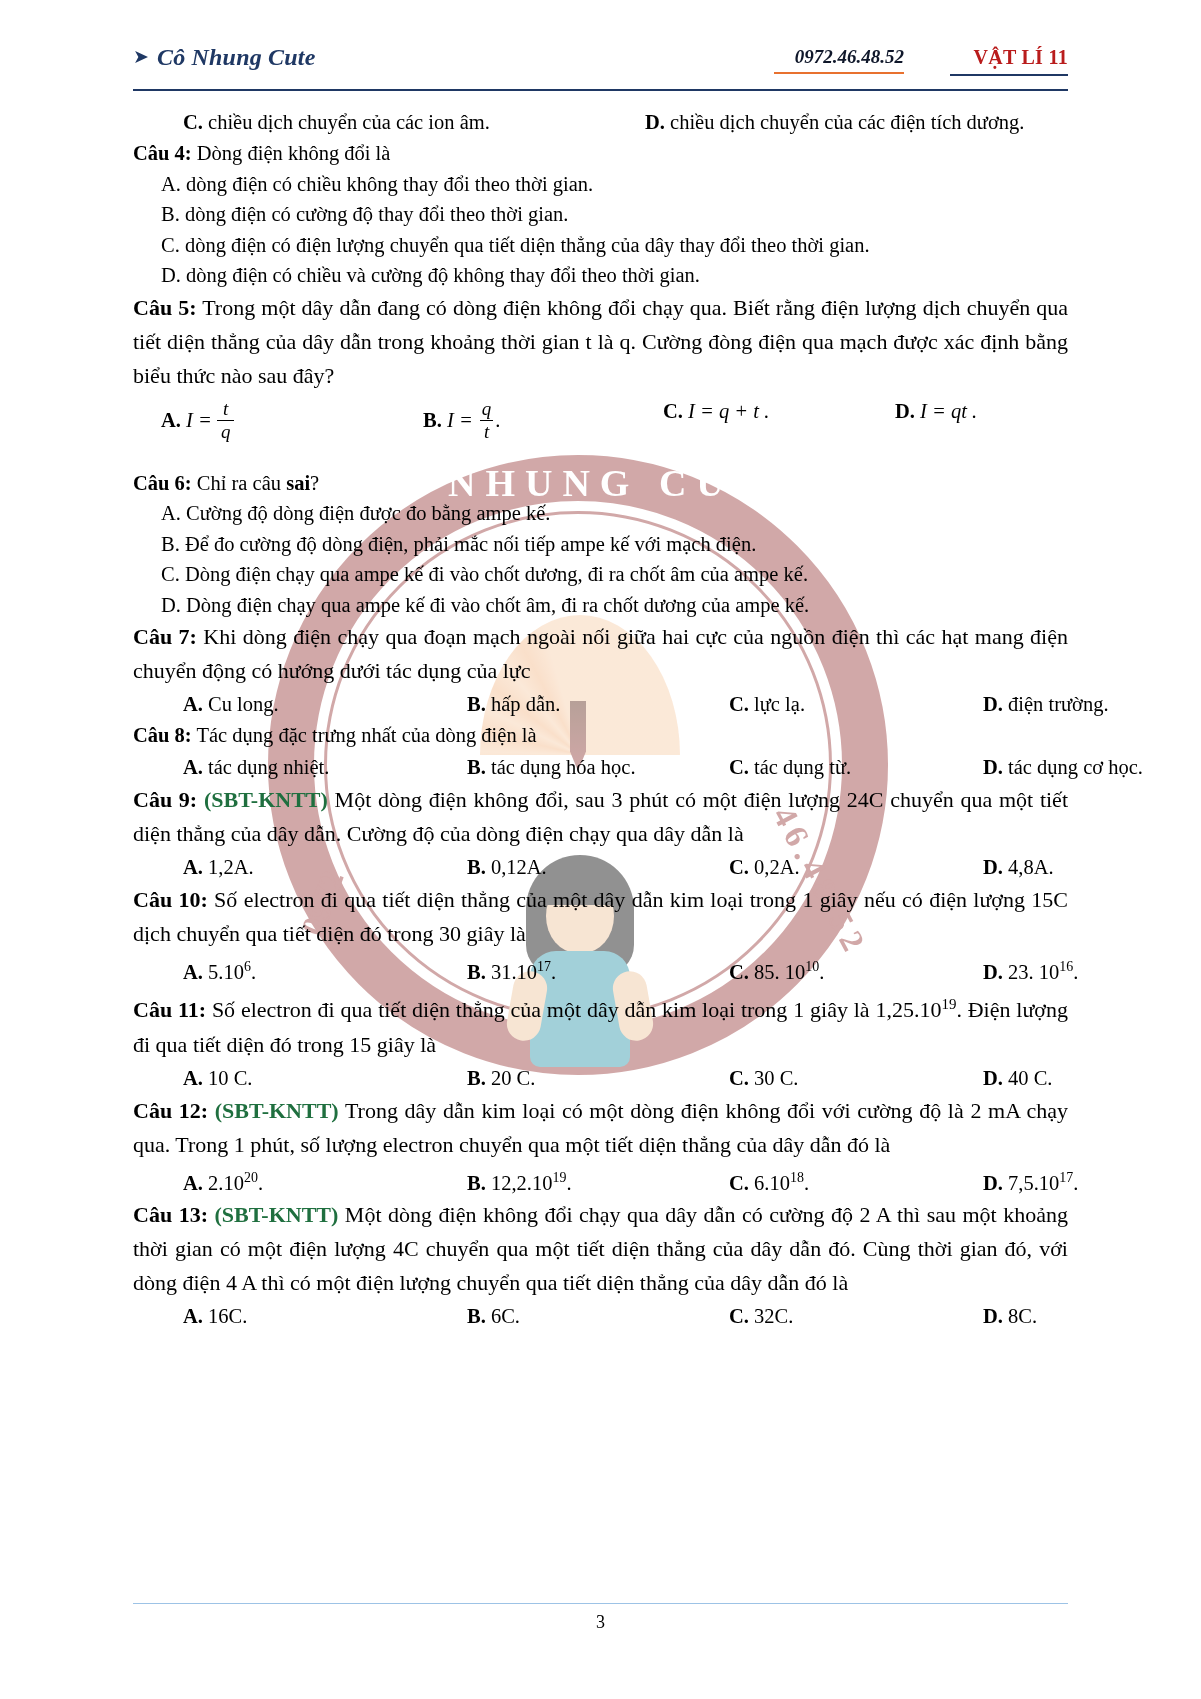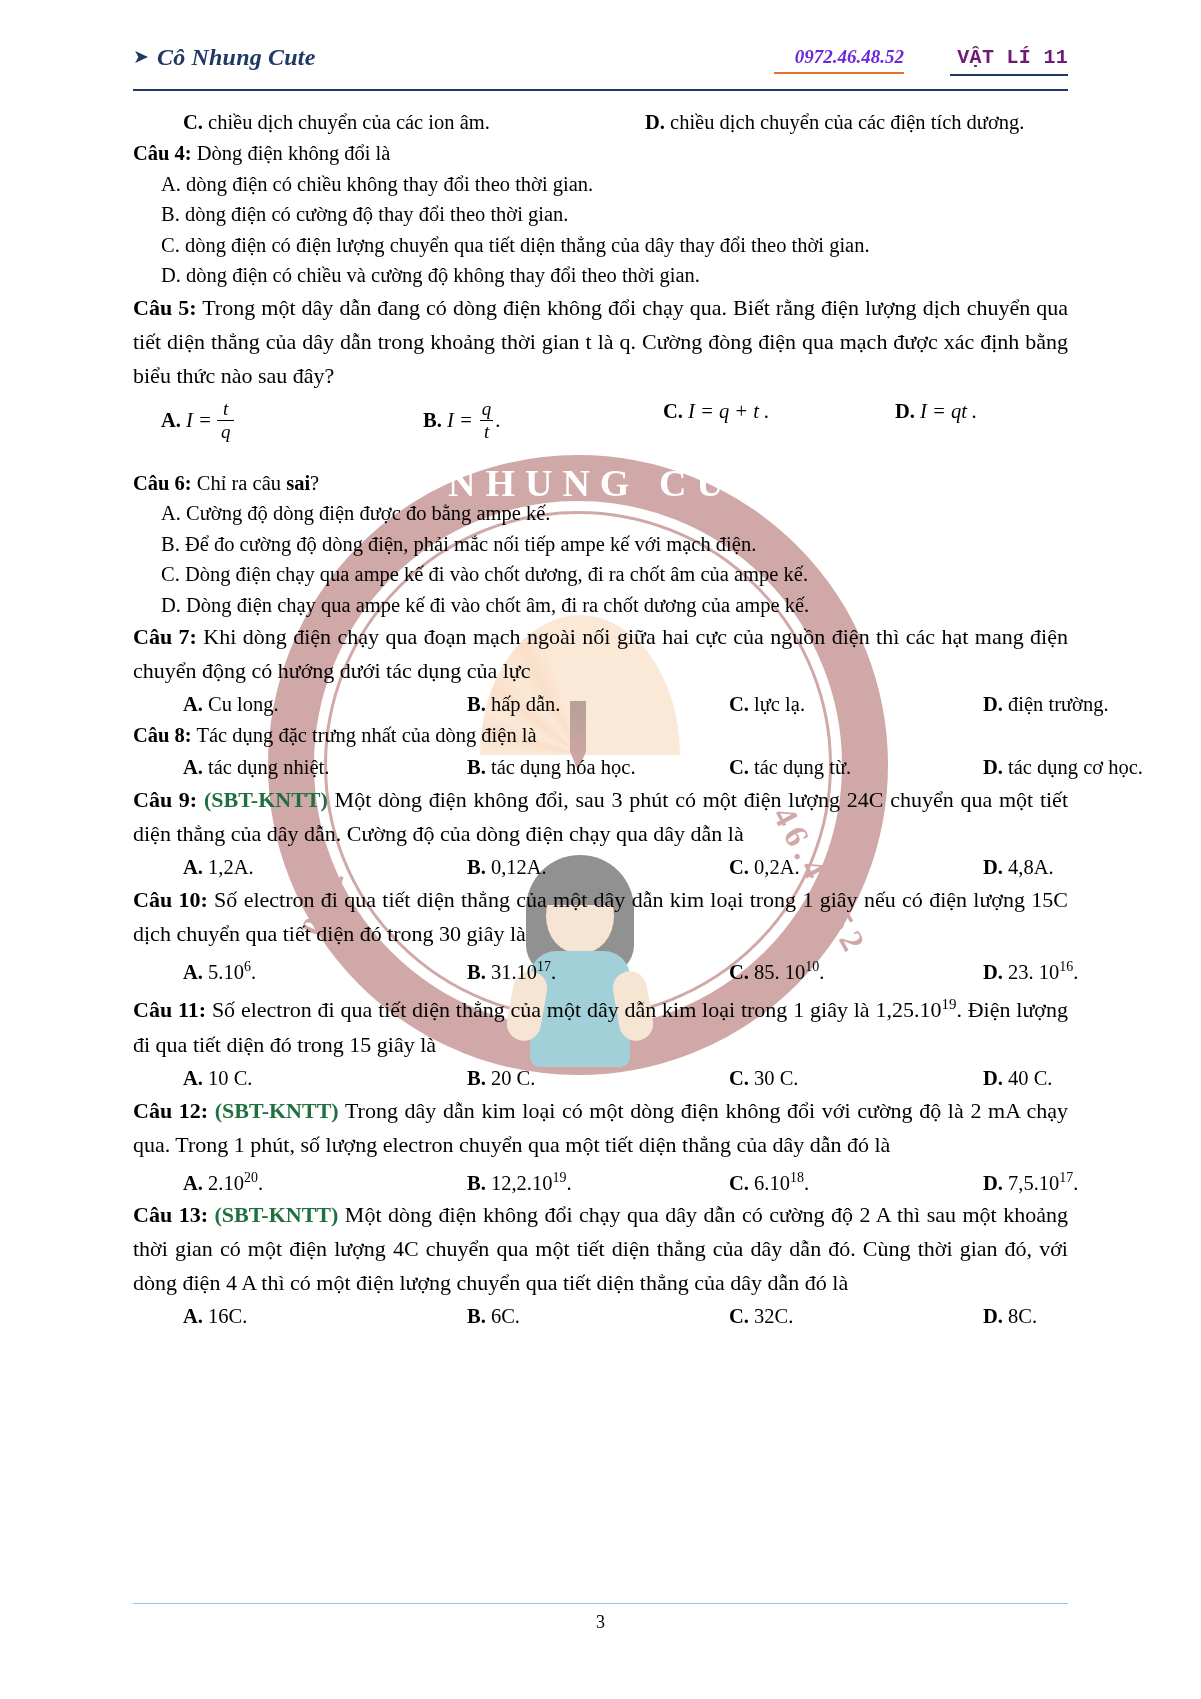--- a/index.html
+++ b/index.html
@@ -48,35 +48,35 @@
     color: #1f3864;
     letter-spacing: .2px;
   }
   .phone {
     position: absolute;
     right: 164px; top: 2px;
     font-family: "Liberation Serif", serif;
     font-weight: bold;
     font-style: italic;
     font-size: 19px;
-    color: #6d28d9;
+    color: #0f172a;
   }
   .phone-underline {
     position: absolute;
     right: 164px; top: 28px;
     width: 130px; height: 2px;
     background: #e8712f;
   }
   .subject {
     position: absolute;
     right: 0; top: 2px;
-    font-family: Liberation Mono, monospace;
+    font-family: Liberation Serif, serif;
     font-weight: bold;
     font-size: 20px;
-    color: #701a75;
+    color: #b91c1c;
     letter-spacing: .3px;
   }
   .subject-underline {
     position: absolute;
     right: 0; top: 30px;
     width: 118px; height: 2px;
     background: #1f3864;
   }
   .header-rule {
     position: absolute;

